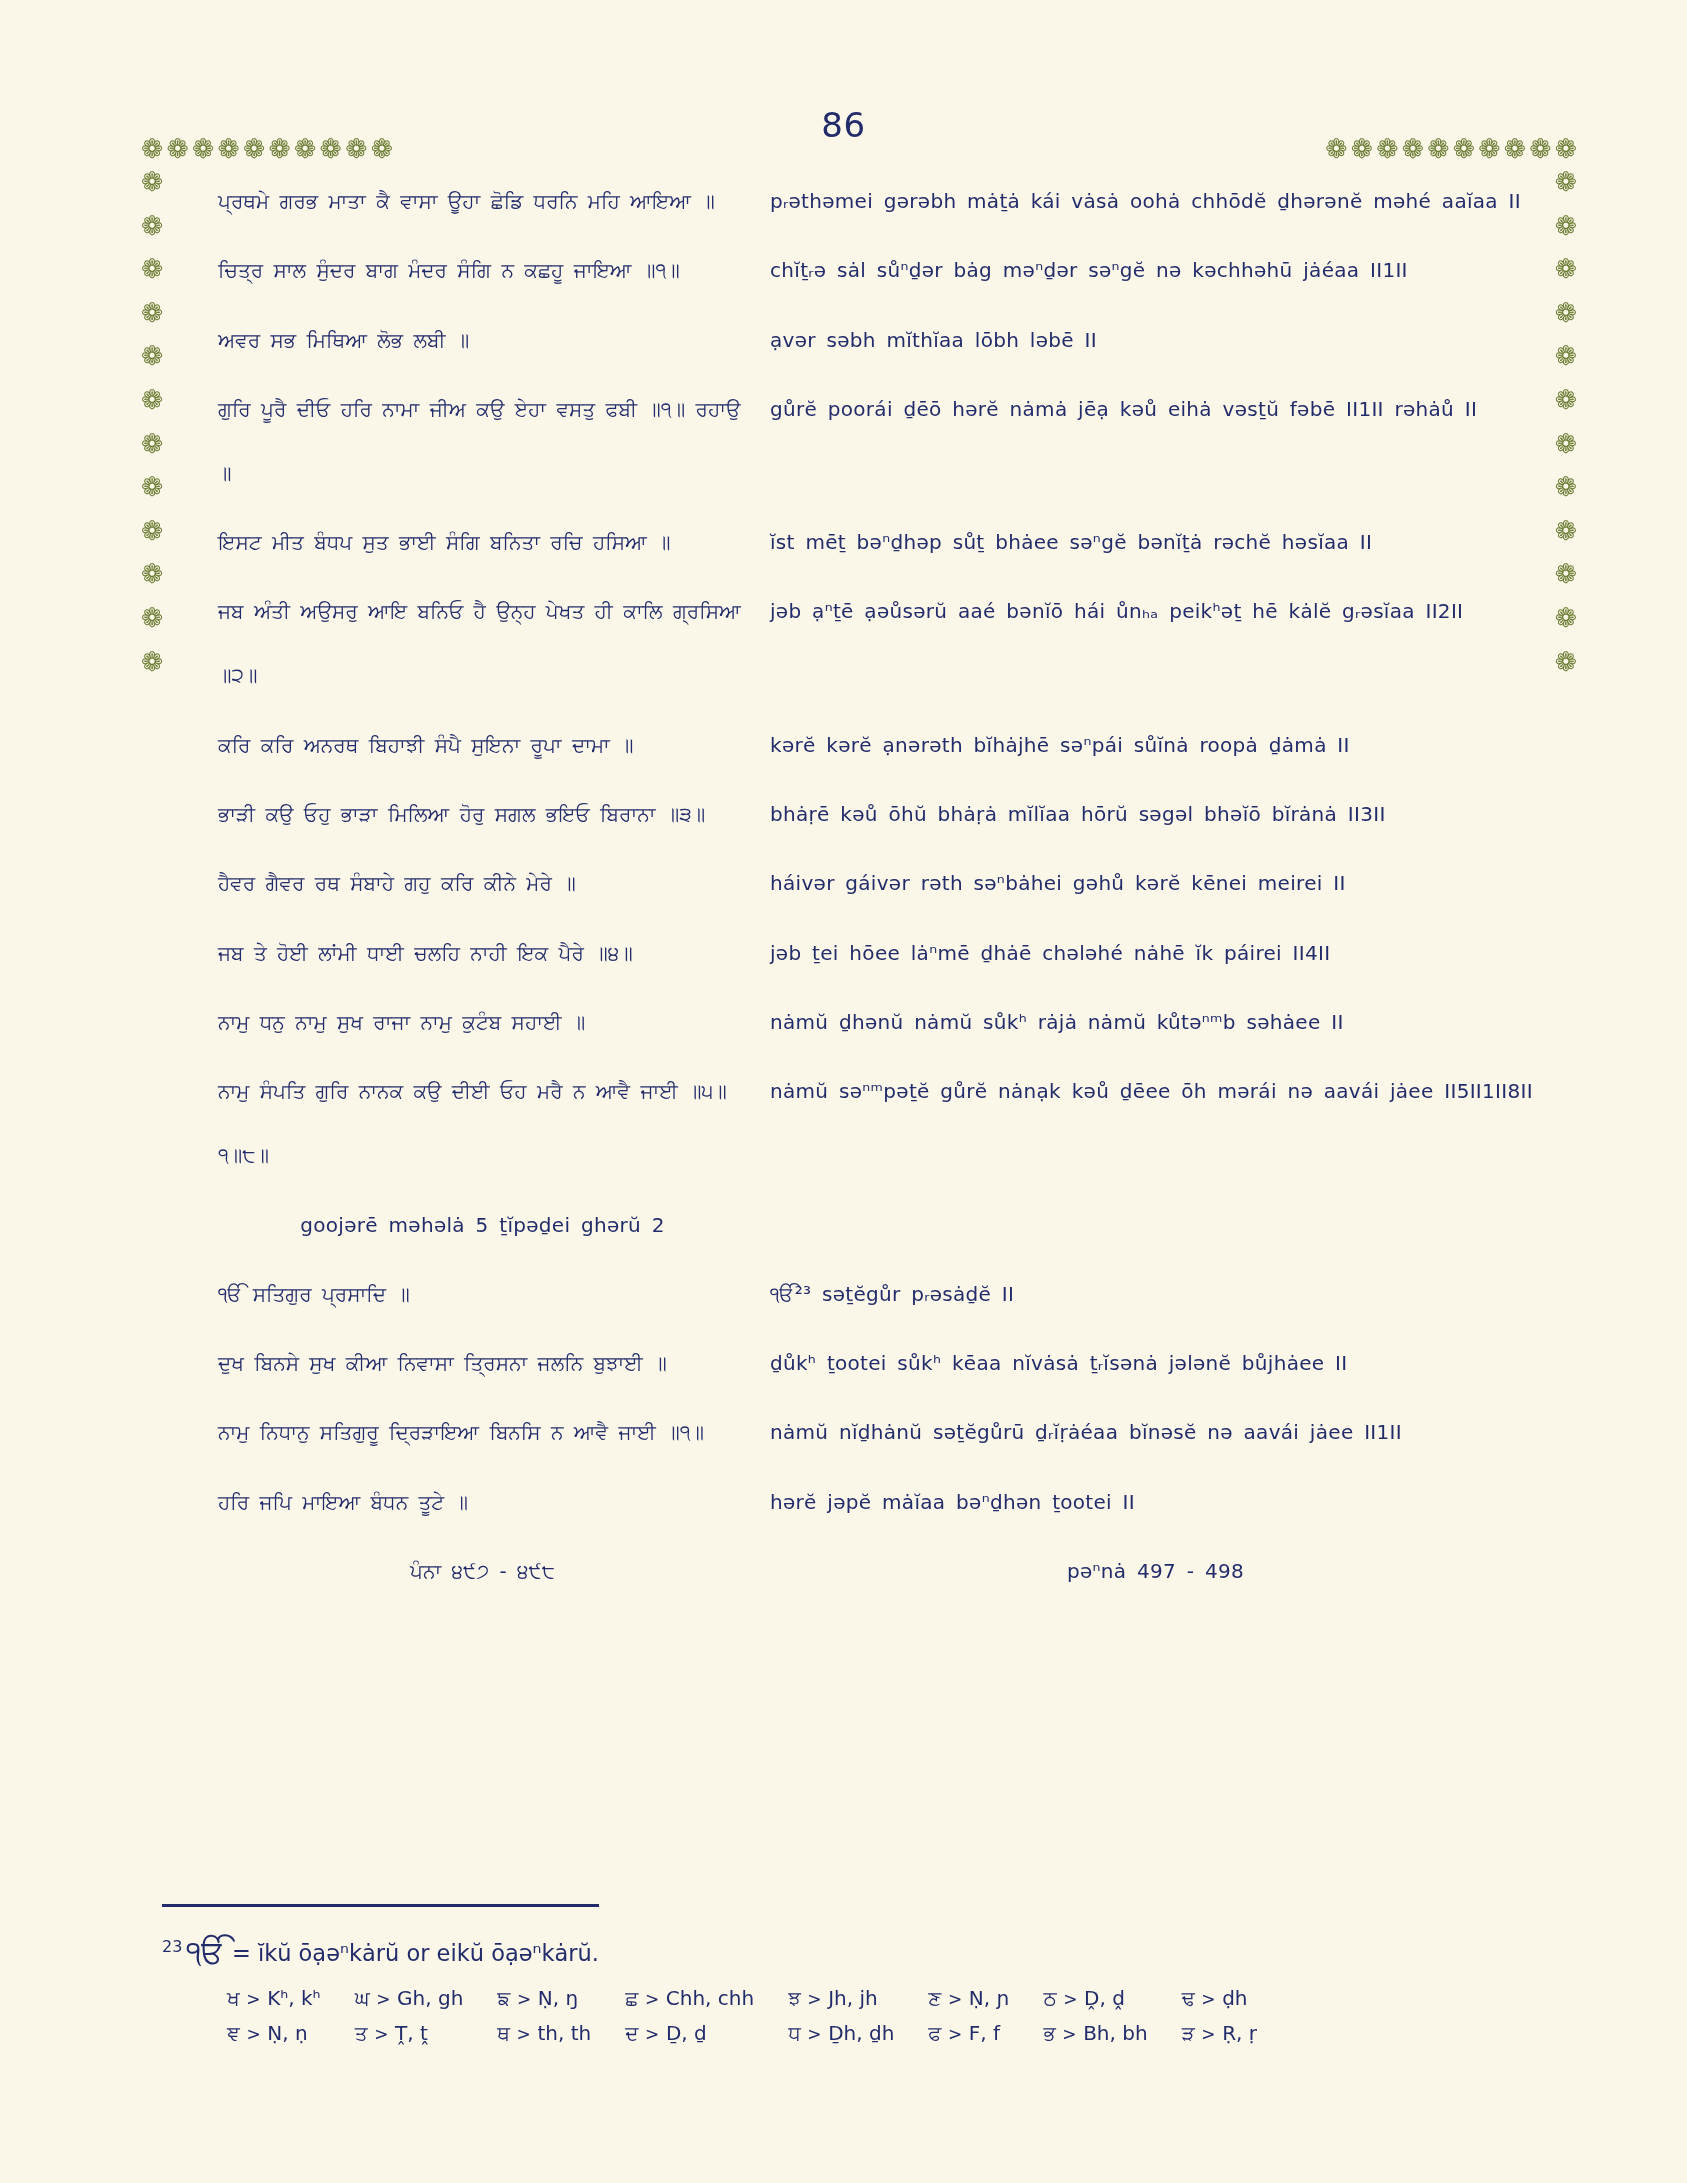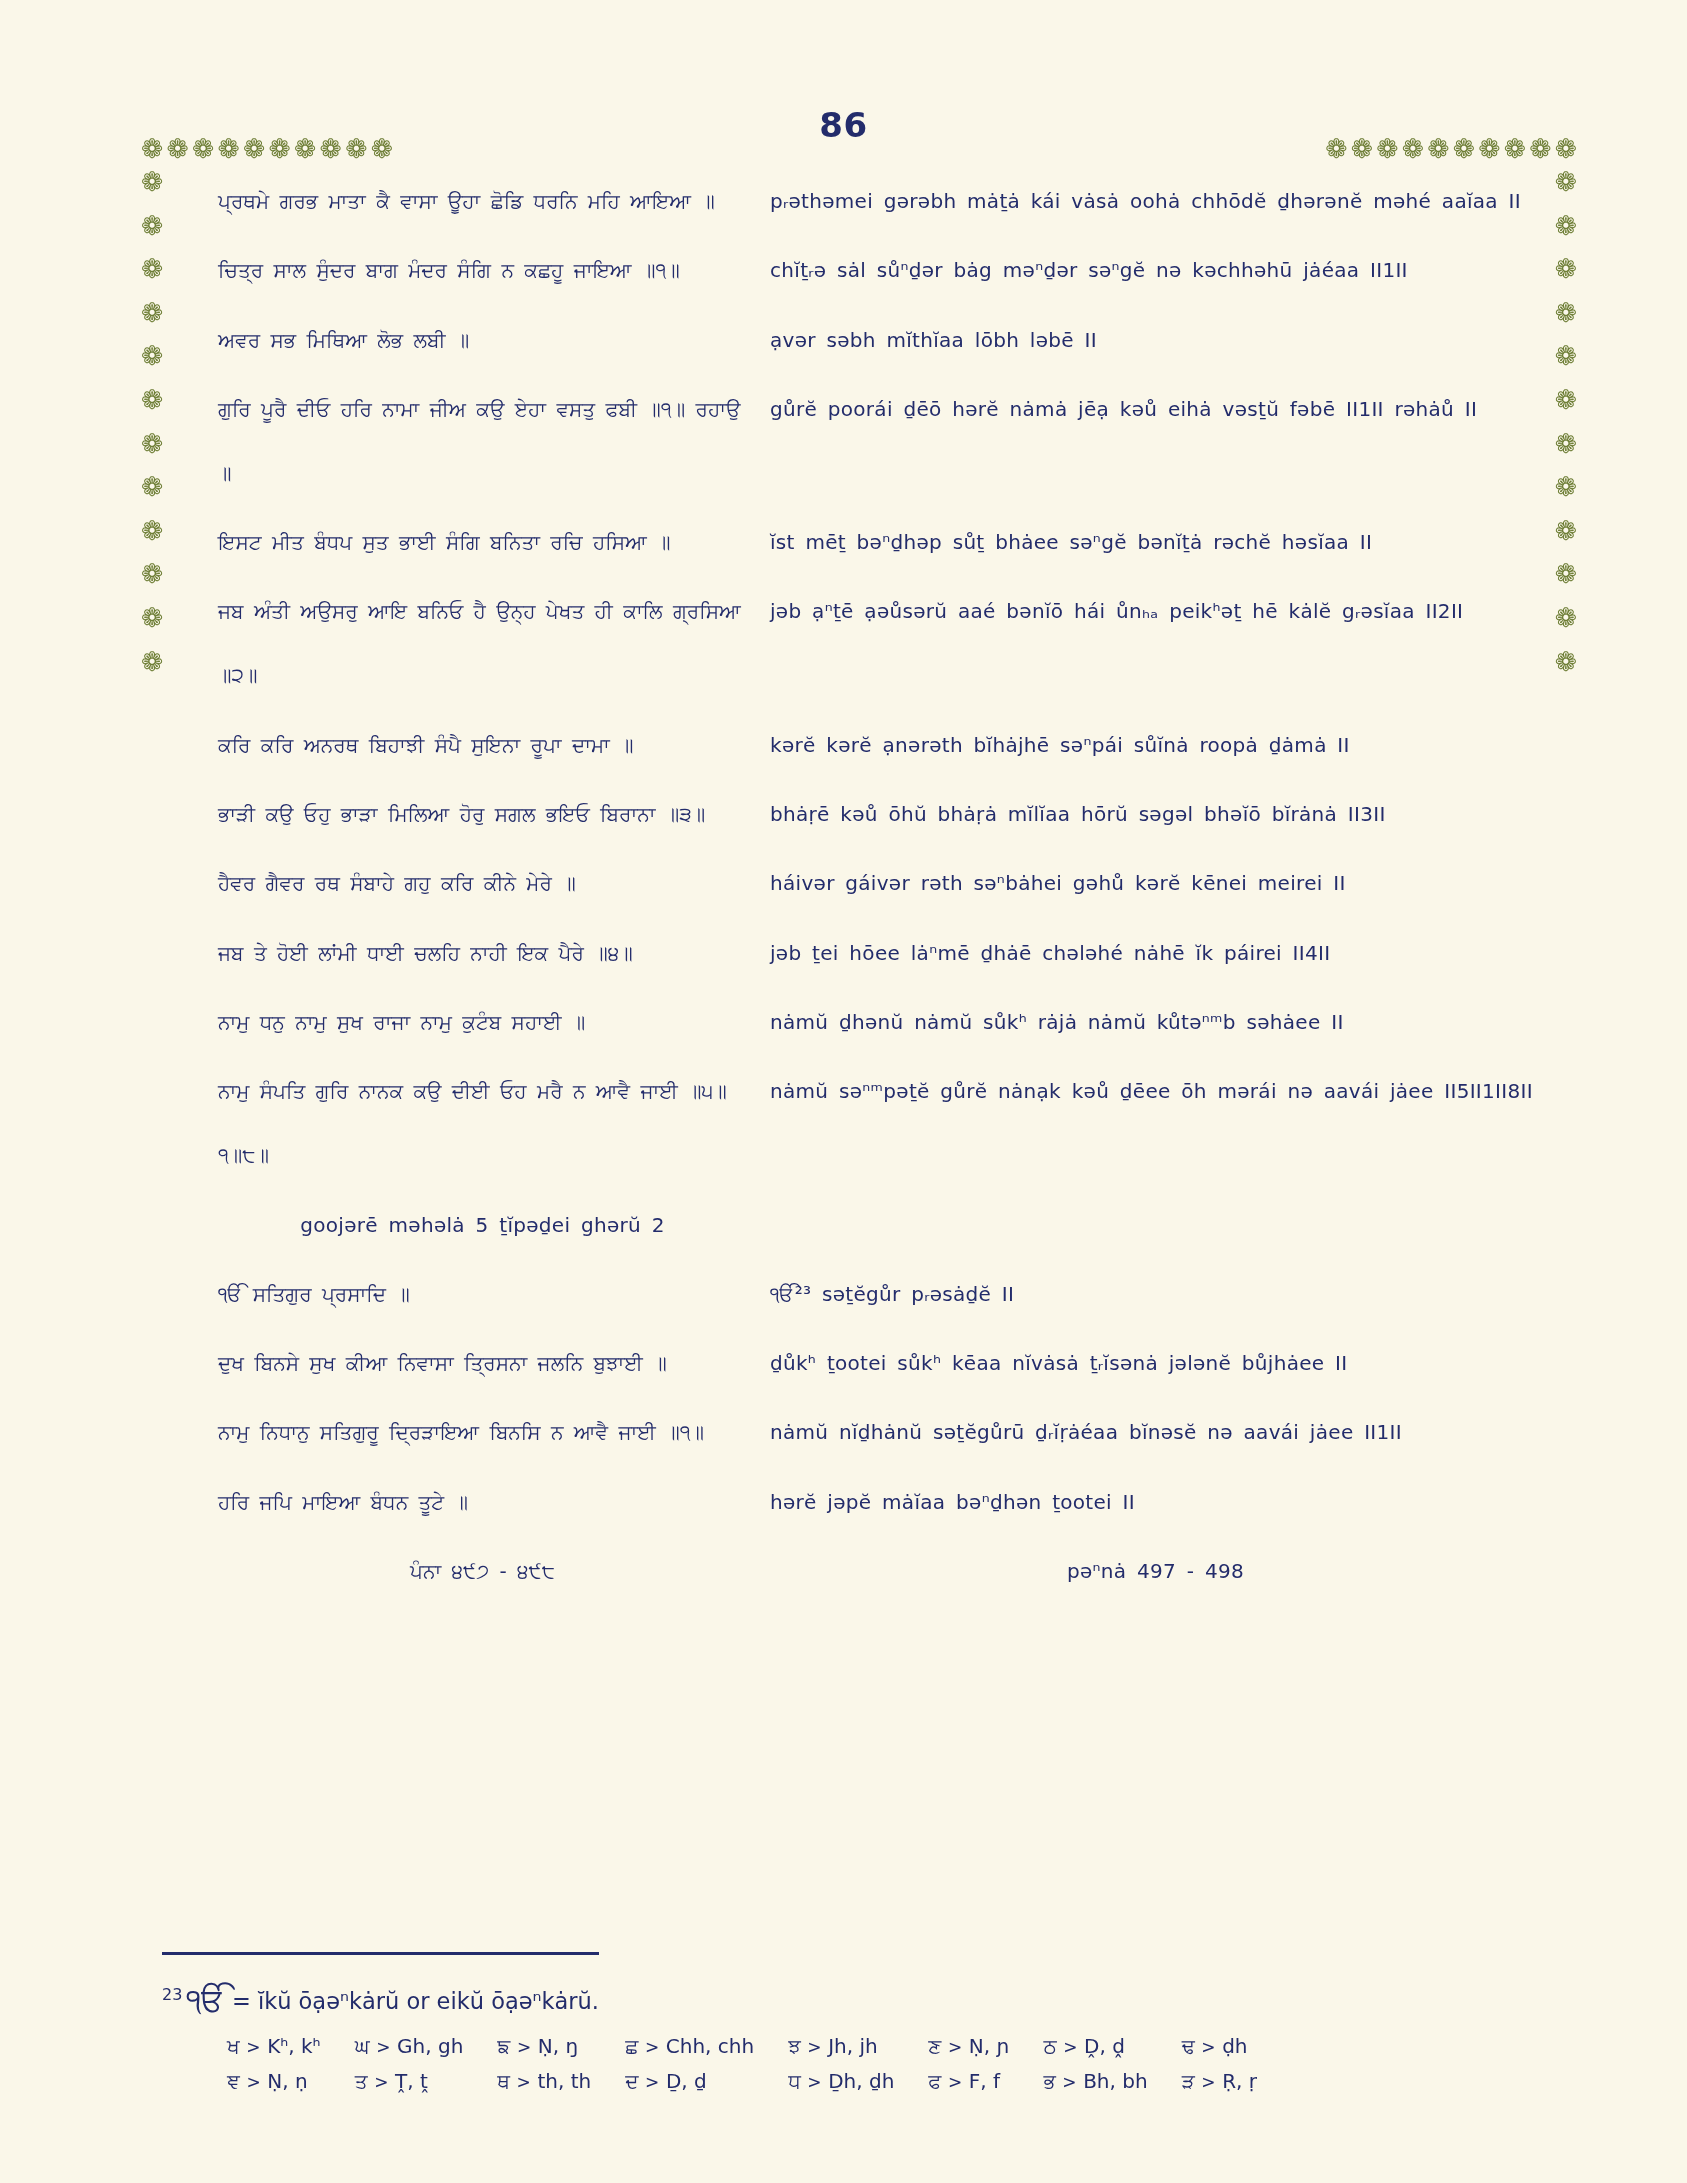--- a/index.html
+++ b/index.html
@@ -18,21 +18,21 @@
   #orn-top-left{left:141px;top:134px;}
   #orn-top-right{right:110px;top:134px;}
   #orn-left-col{left:141px;top:167px;}
   #orn-right-col{right:110px;top:167px;}
   .flower{display:block;}
 
   #page-num{
     text-align:center;
     padding-top:105px;
     font-size:34px;
-    font-weight:bold;
+    font-weight:normal;
     letter-spacing:0.7px;
   }
 
   #verses{padding:24px 0 0 218px;}
   .vrow{
     display:grid;
     grid-template-columns:529px 771px;
     column-gap:23px;
     margin-bottom:5.3px;
   }
@@ -40,21 +40,21 @@
     font-size:20px;
     line-height:64px;
     word-spacing:4px;
   }
   .tcell{letter-spacing:0.3px;}
   .vrow.center .gcell,.vrow.center .tcell{text-align:center;}
 
   #footnote{
     position:absolute;
     left:162px;
-    top:1952px;
+    top:1904px;
     width:1389px;
   }
   #footnote-rule{
     width:437px;height:3.3px;
     background:#232c6b;
     margin-bottom:25px;
   }
   #footnote-line{font-size:22.5px;line-height:30px;}
   #footnote-line sup{font-size:16px;vertical-align:super;margin-right:4px;}
   .ikonkar{font-size:32px;vertical-align:-2.6px;margin-right:6.6px;}

